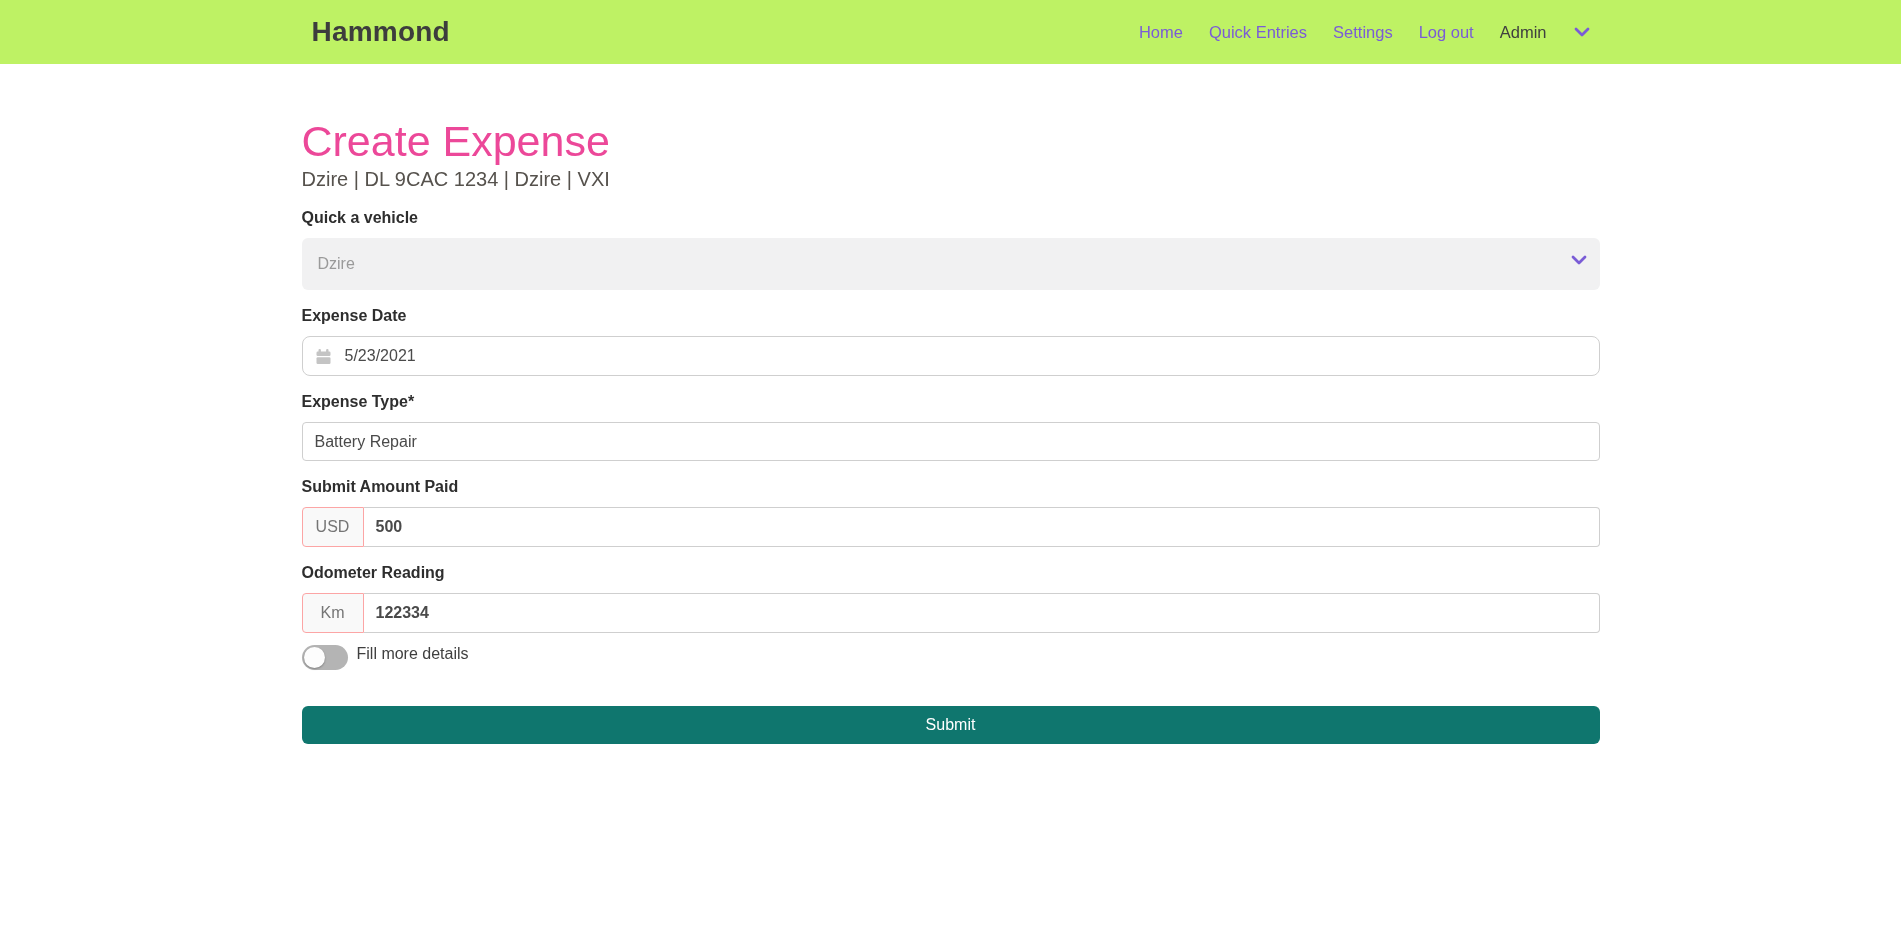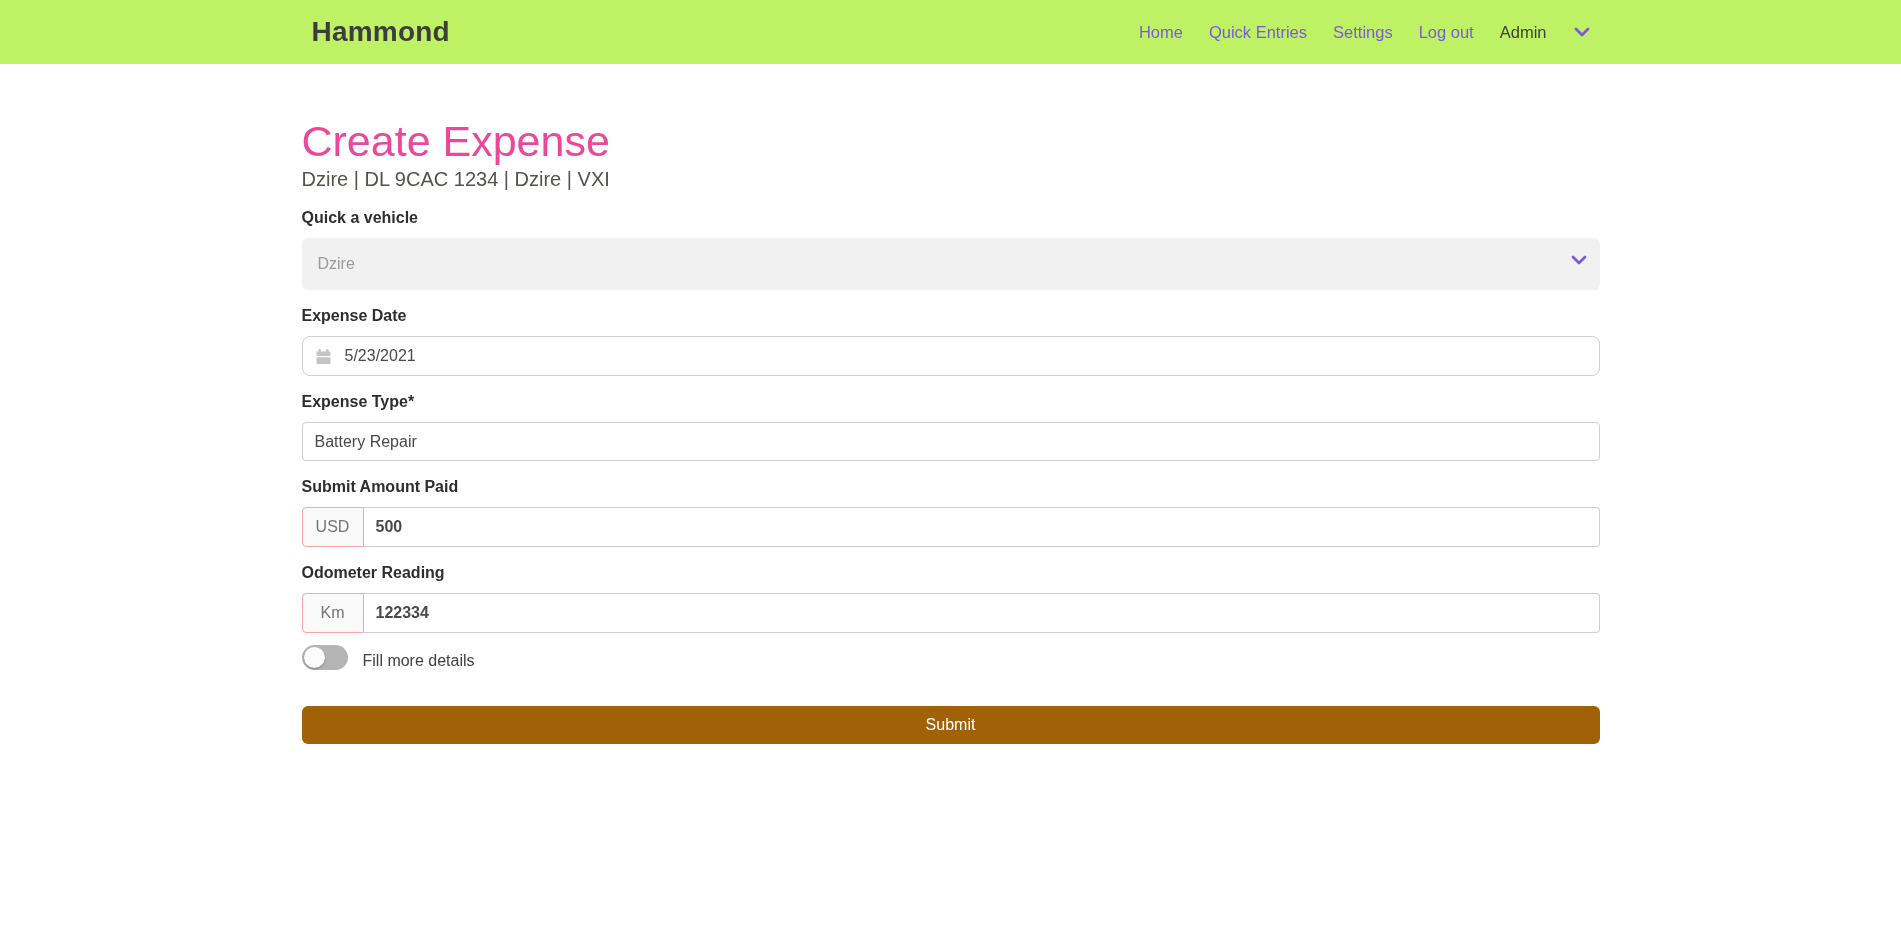--- a/index.html
+++ b/index.html
@@ -73,35 +73,35 @@
     display: flex; align-items: center; justify-content: center;
     background: #f9f9f9; border: 1px solid #fca5a5;
     border-radius: 4px 0 0 4px; font-size: 16px; color: #757575;
   }
   .input-group input {
     flex: 1; border: 1px solid #cfcfcf; border-left: none;
     border-radius: 0 4px 4px 0; padding: 0 12px;
     font-family: inherit; font-size: 16px; color: #4a4a4a; outline: none; font-weight: bold;
   }
 
-  .switch-row { display: flex; align-items: flex-end; gap: 15px; margin-top: 12px; }
+  .switch-row { display: flex; align-items: flex-start; gap: 9px; margin-top: 12px; }
   .switch {
     width: 46px; height: 25px; border-radius: 13px;
     background: #b4b4b4; position: relative; cursor: pointer; flex: none;
   }
   .switch .knob {
     position: absolute; left: 2px; top: 2px; width: 21px; height: 21px;
     border-radius: 50%; background: #fdfdfd;
     box-shadow: 0 1px 2px rgba(0,0,0,0.3);
   }
   .switch-label { font-size: 16px; color: #3f3f3f; }
 
   .submit-btn {
     display: block; width: 100%; height: 38px; margin-top: 36px;
-    background: #a16207; border: none; border-radius: 6px;
+    background: #0f766e; border: none; border-radius: 6px;
     color: #ffffff; font-family: inherit; font-size: 16px; cursor: pointer;
   }
 </style>
 </head>
 <body>
 
 <header class="navbar">
   <div class="navbar-inner">
     <div class="brand">Hammond</div>
     <nav class="nav">

